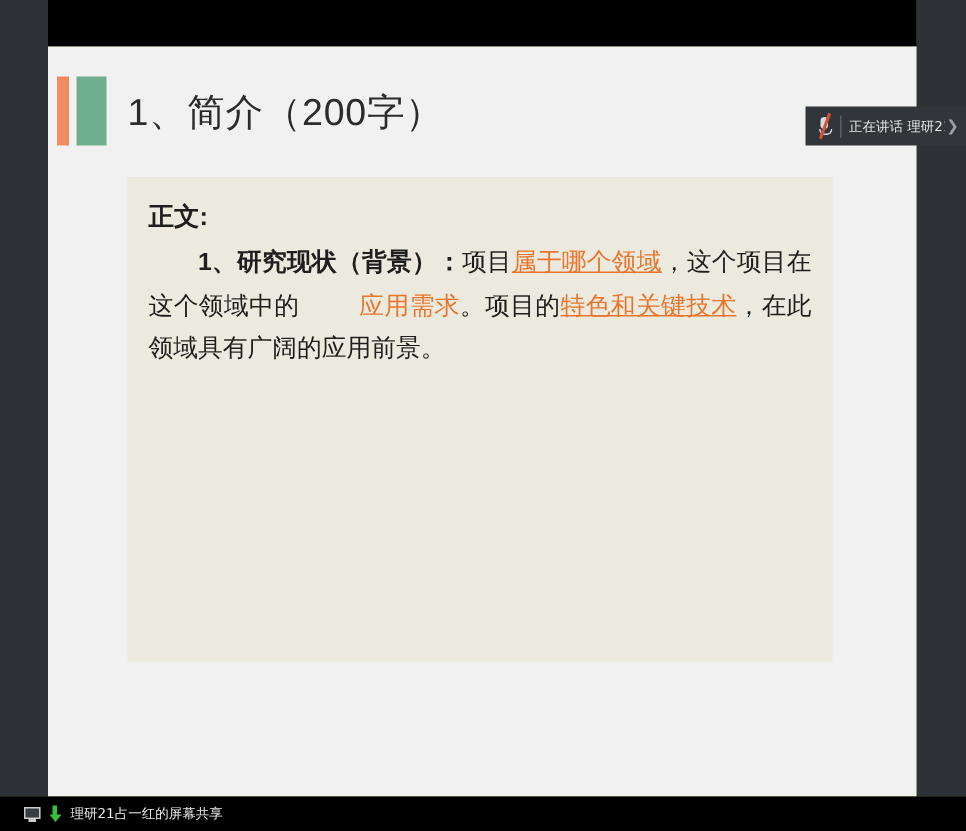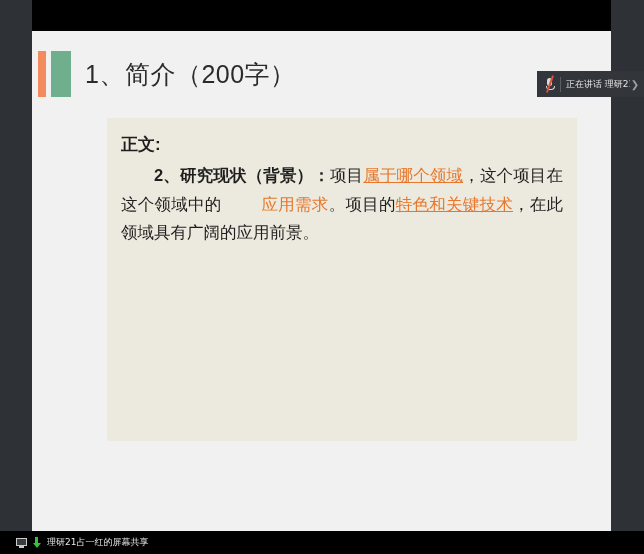--- a/index.html
+++ b/index.html
@@ -93,21 +93,20 @@
 
   
   #body-panel {
     position: absolute;
     left: 53px; top: 87px;
     width: 470px;
     height: 323px;
     background: #eceade;
     padding: 0;
     box-sizing: border-box;
-    margin-left: 22px;
   }
   #body-inner {
     padding: 12px 14px 10px 14px;
     font-size: 16.5px;
     line-height: 1.72;
     color: #1e1e1e;
     font-family: "Liberation Sans", "DejaVu Sans", sans-serif;
   }
   .body-label {
     font-weight: bold;
@@ -258,21 +257,21 @@
     <div id="slide-title-row">
       <span class="accent-bar" id="accent-bar-orange"></span>
       <span class="accent-bar" id="accent-bar-green"></span>
       <span id="slide-title">1、简介（200字）</span>
     </div>
 
     <div id="body-panel">
       <div id="body-inner">
         <p class="body-label">正文:</p>
         <div id="paragraphs">
-            <p class="body-para"><span class="hd">2、研究现状（背景）：</span><span>项目</span><span class="hl" style="color: rgb(232, 118, 44); text-decoration: underline;">属于哪个领域</span><span>，这个项目在这个领域中的</span><span class="hl" style="color: rgb(232, 118, 44); padding-left: 40px;">应用需求</span><span>。项目的</span><span class="hl" style="color: rgb(232, 118, 44); text-decoration: underline;">特色和关键技术</span><span>，在此领域具有广阔的应用前景。</span></p>
+            <p class="body-para"><span class="hd">1、研究现状（背景）：</span><span>项目</span><span class="hl" style="color: rgb(232, 118, 44); text-decoration: underline;">属于哪个领域</span><span>，这个项目在这个领域中的</span><span class="hl" style="color: rgb(232, 118, 44); padding-left: 40px;">应用需求</span><span>。项目的</span><span class="hl" style="color: rgb(232, 118, 44); text-decoration: underline;">特色和关键技术</span><span>，在此领域具有广阔的应用前景。</span></p>
           </div>
       </div>
     </div>
 
   </div>
 
   <div id="speaker-overlay">
     <span id="mic-muted-icon">
       <span class="mic-body"></span>
       <span class="mic-base"></span>

